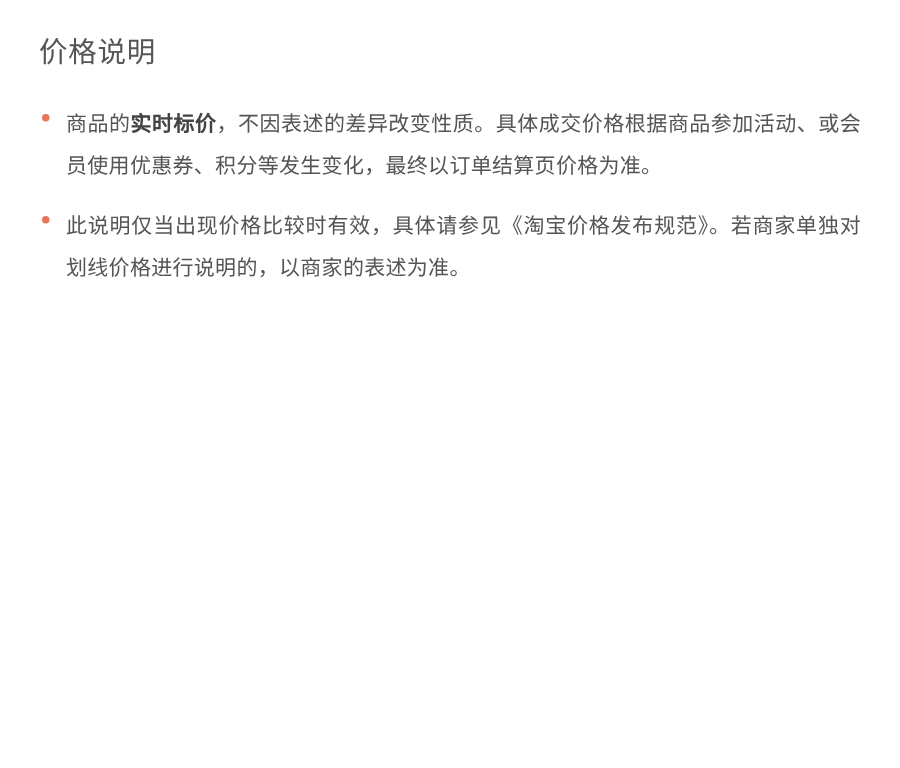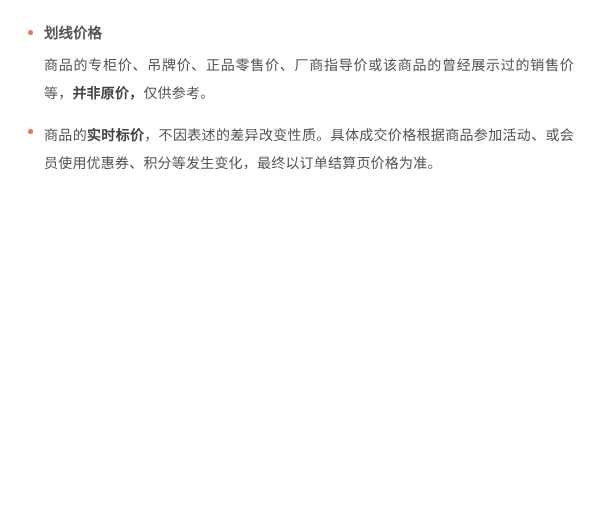--- a/index.html
+++ b/index.html
@@ -71,31 +71,29 @@
   }
   .bullet-only .section-body {
     margin-top: -2px;
   }
 </style>
 </head>
 <body>
 
 <div class="page">
 
+  <h1 class="page-title">价格说明</h1>
 
-  <div class="section">
-    <span class="bullet"></span>
-    <div class="section-heading">划线价格</div>
-    <p class="section-body">
-      <span>商品的专柜价、吊牌价、正品零售价、厂商指导价或该商品的曾经展示过的销售价等，</span><span class="strong-inline">并非原价，</span><span>仅供参考。</span>
-    </p>
-  </div>
 
   <div class="section">
     <span class="bullet"></span>
     <p class="section-body">
       <span>商品的</span><span class="strong-inline">实时标价</span><span>，不因表述的差异改变性质。具体成交价格根据商品参加活动、或会员使用优惠券、积分等发生变化，最终以订单结算页价格为准。</span>
     </p>
   </div>
 
 
+  <div class="section loose bullet-only">
+    <span class="bullet"></span>
+    <p class="section-body no-heading">此说明仅当出现价格比较时有效，具体请参见《淘宝价格发布规范》。若商家单独对划线价格进行说明的，以商家的表述为准。</p>
+  </div>
 
 </div>
 
 </body></html>

